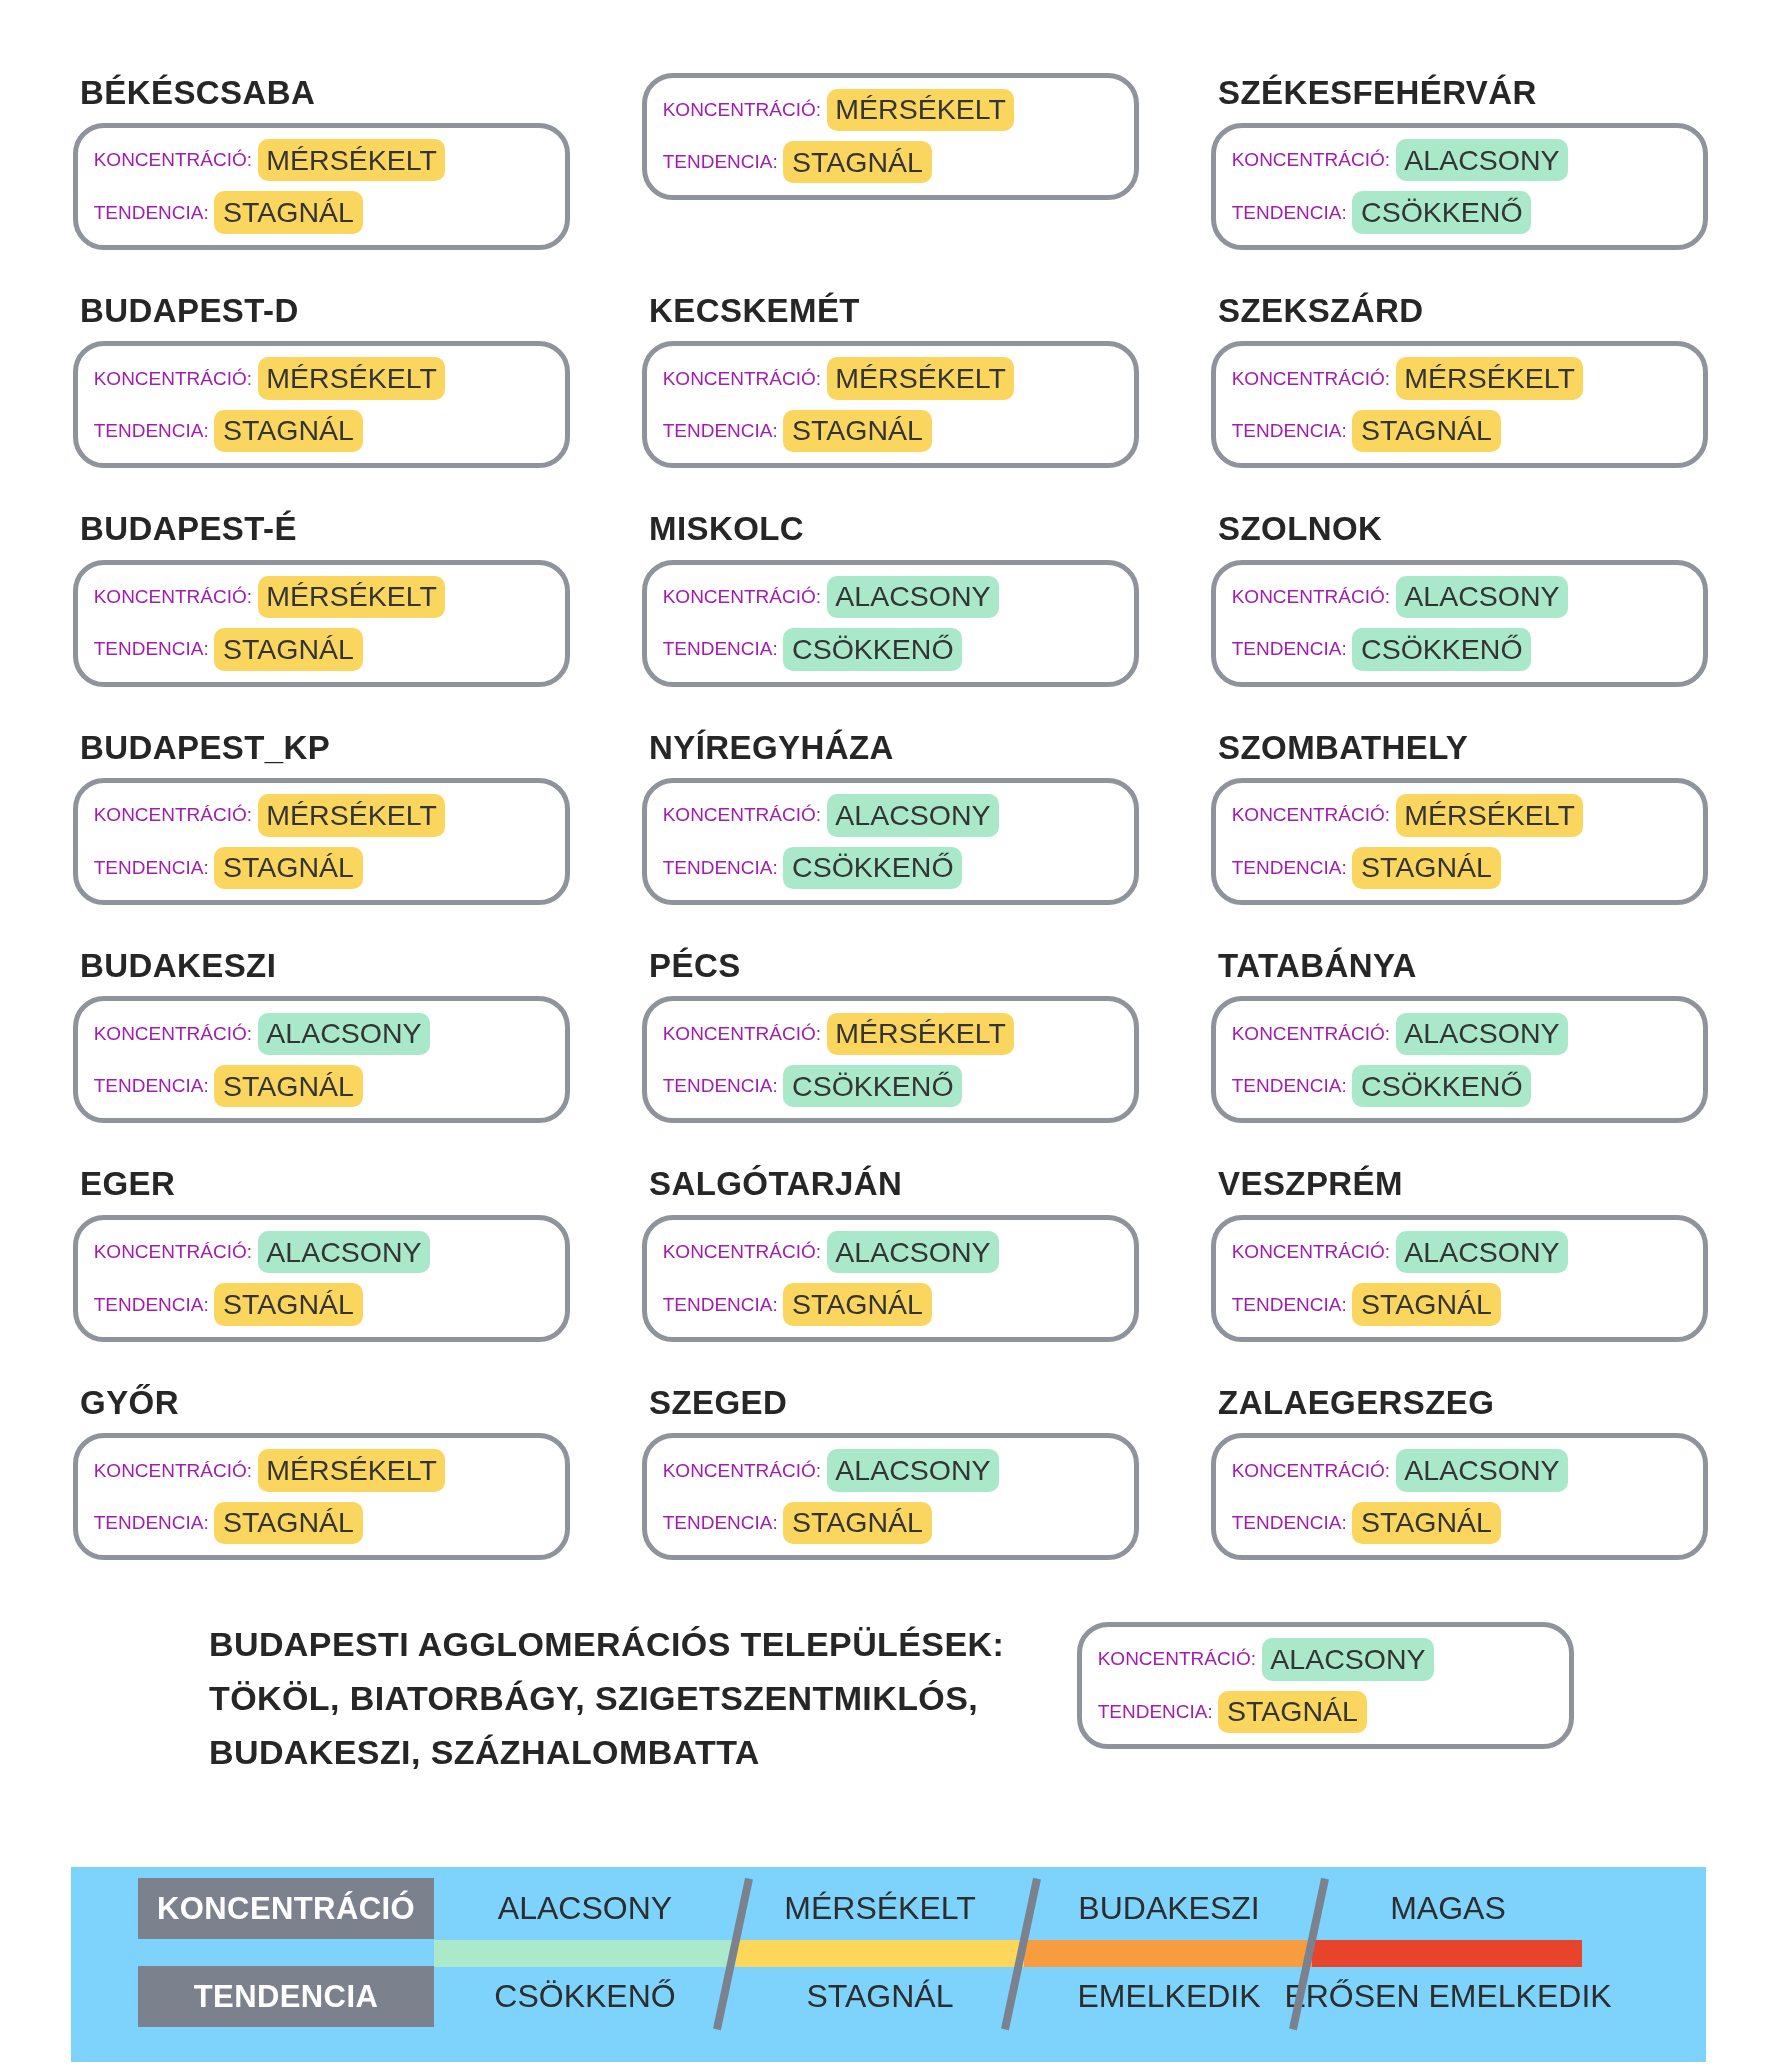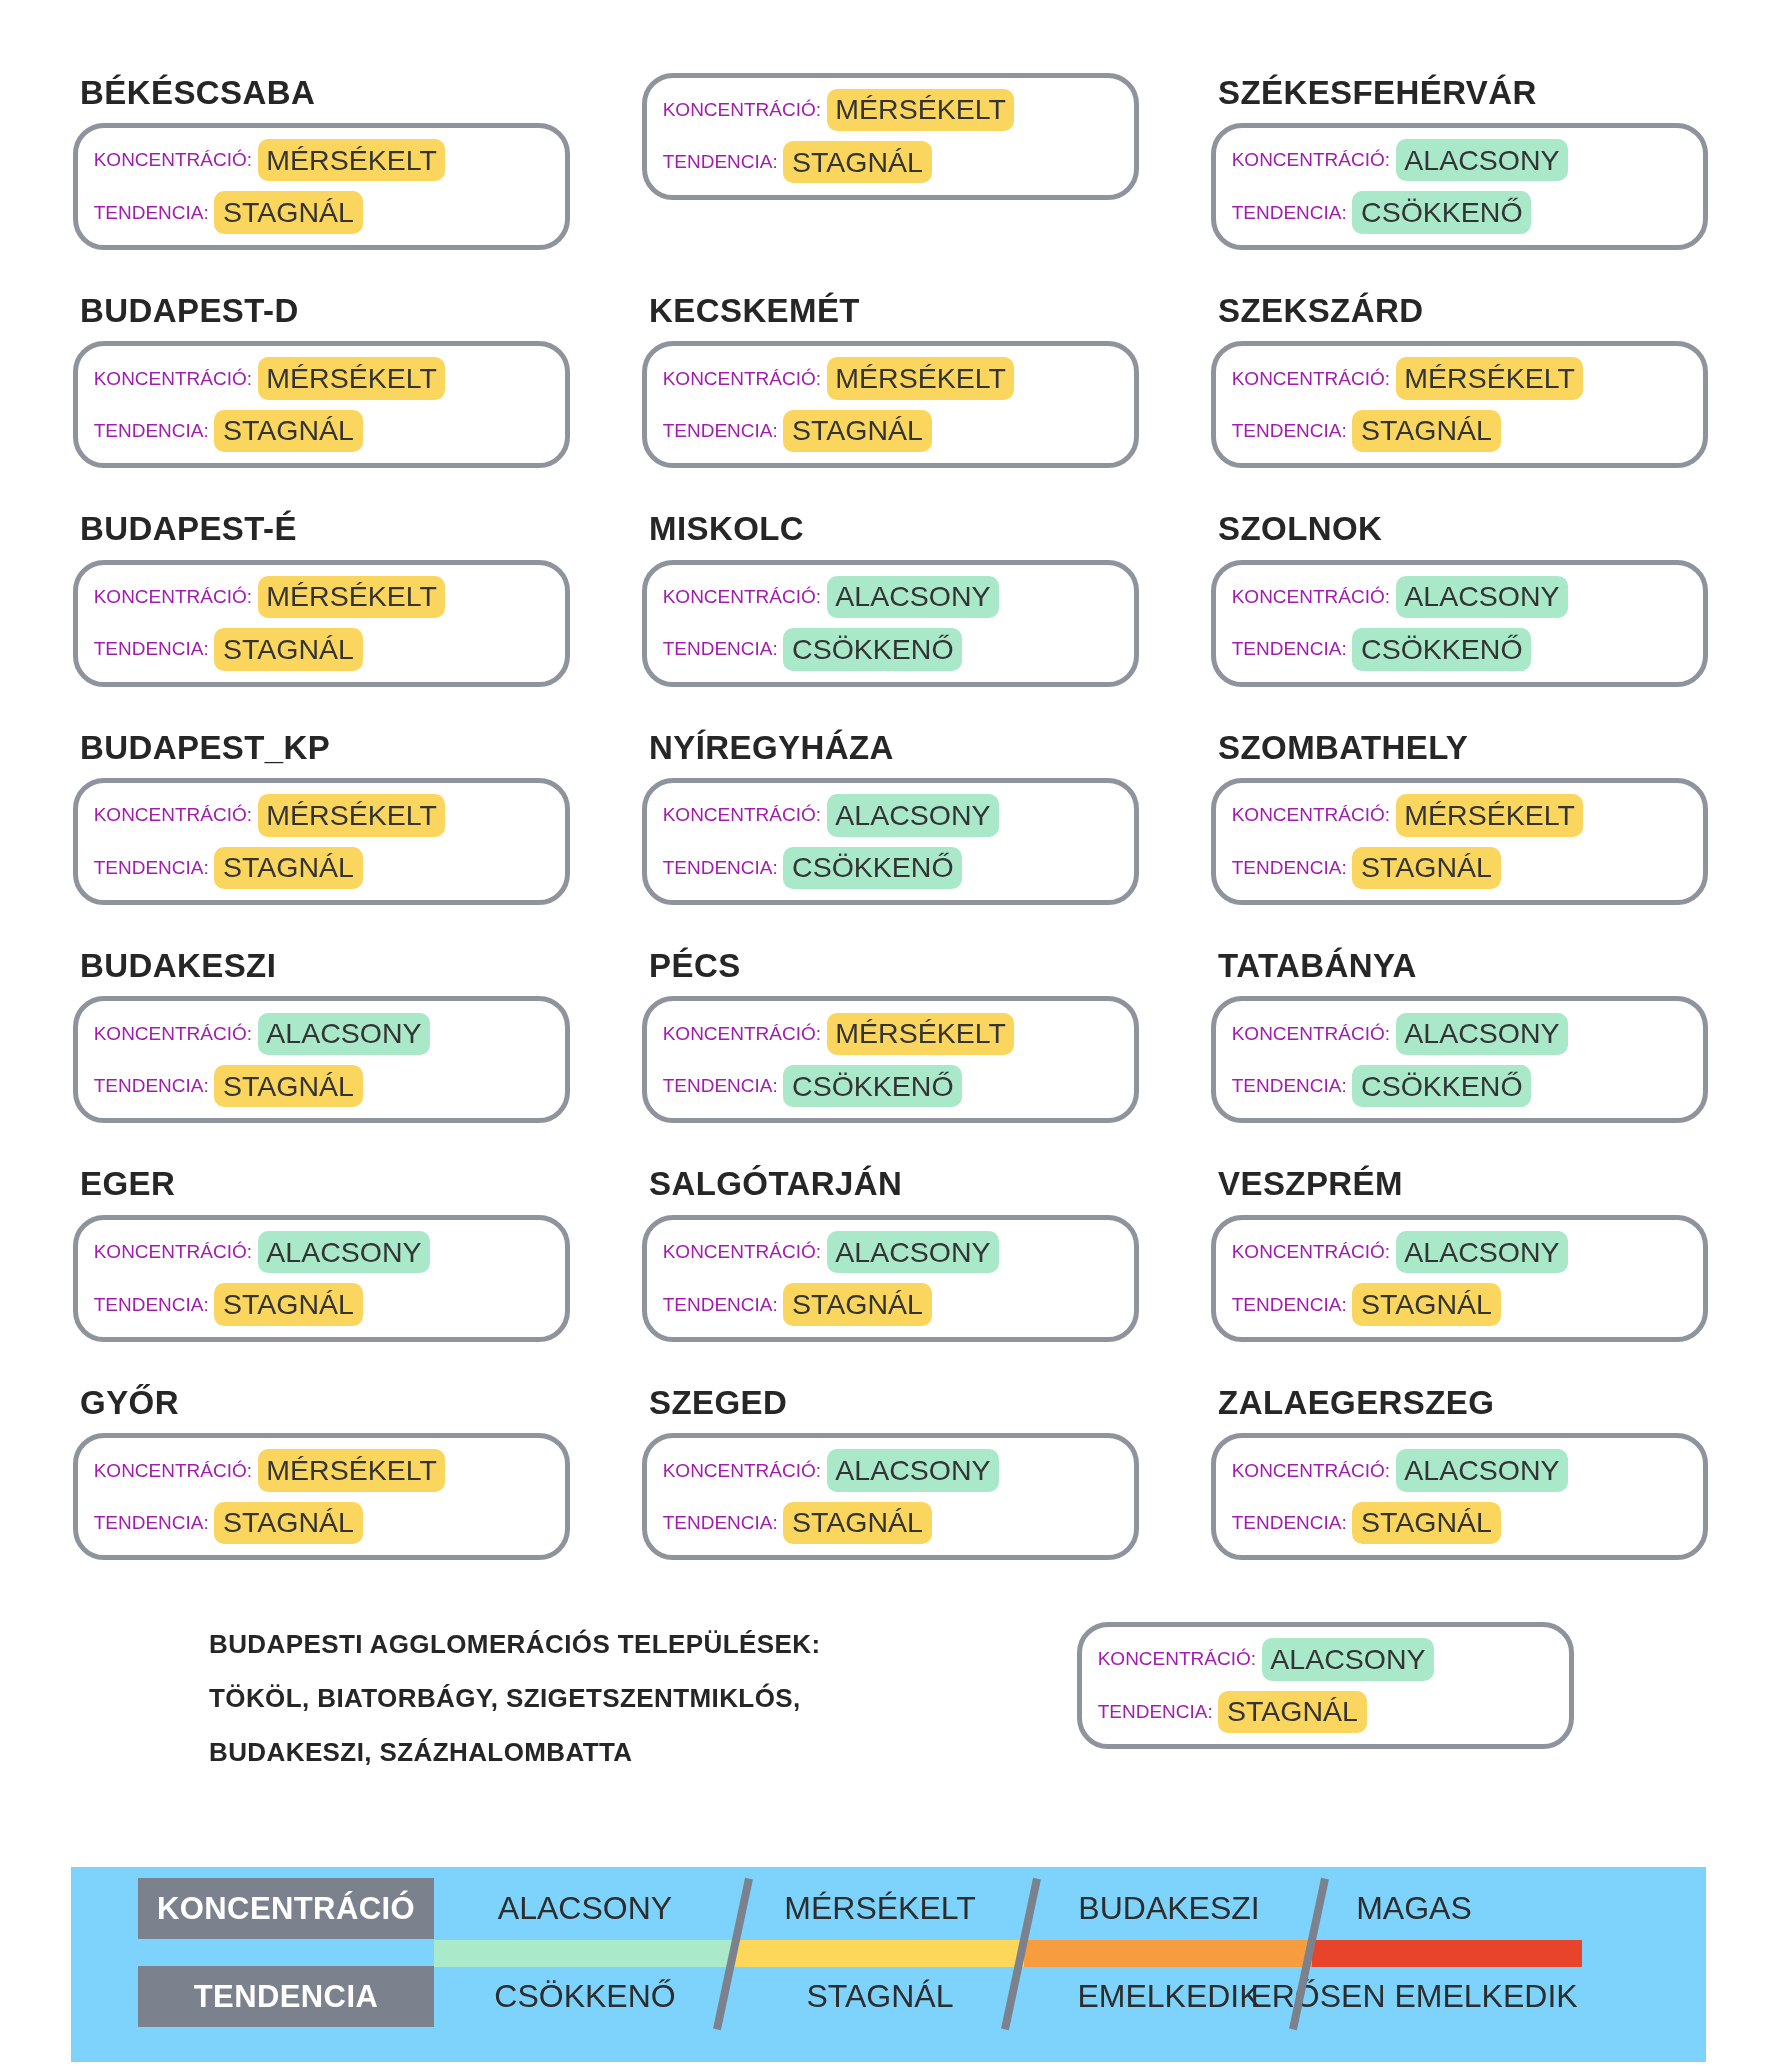--- a/index.html
+++ b/index.html
@@ -36,21 +36,21 @@
     font-size:28.5px; color:#343434;
     border-radius:10px; padding:5.7px 8.6px;
     line-height:31px;
   }
   .chip--yellow { background:#fbd65e; }
   .chip--green  { background:#a9e8c8; }
 
   
   .agglo-text {
     position:absolute; left:209px; top:1573px;
-    font-size:26px; font-weight:800; color:#262626;
+    font-size:34px; font-weight:800; color:#262626;
     line-height:54px; letter-spacing:0.4px;
   }
   .agglo-card { position:absolute; left:1077px; top:1578px; }
 
   
   .legend {
     position:absolute; left:71px; top:1823px;
     width:1635px; height:195px; background:#7dd3fc;
   }
   .legend-label {
@@ -70,21 +70,21 @@
   .term {
     position:absolute; height:61px;
     display:flex; align-items:center; justify-content:center;
     font-size:32px; color:#2d2d2d; white-space:nowrap;
   }
   .term.r1 { top:11.4px; }
   .term.r2 { top:99px; }
   .t0 { left:363px;  width:302px; }
   .t1 { left:665px;  width:288px; }
   .t2 { left:954px; width:288px; }
-  .t3 { left:1208px; width:270px;text-align:right; }
+  .t3 { left:1242px; width:270px;text-align:right; }
   .slash {
     position:absolute; top:10px; width:7.8px; height:154px;
     background:#7b828e; transform:rotate(12deg);
   }
   .s0 { left:658px; } .s1 { left:946px; } .s2 { left:1234px; }
 </style>
 </head>
 <body>
 
 <div class="page">

